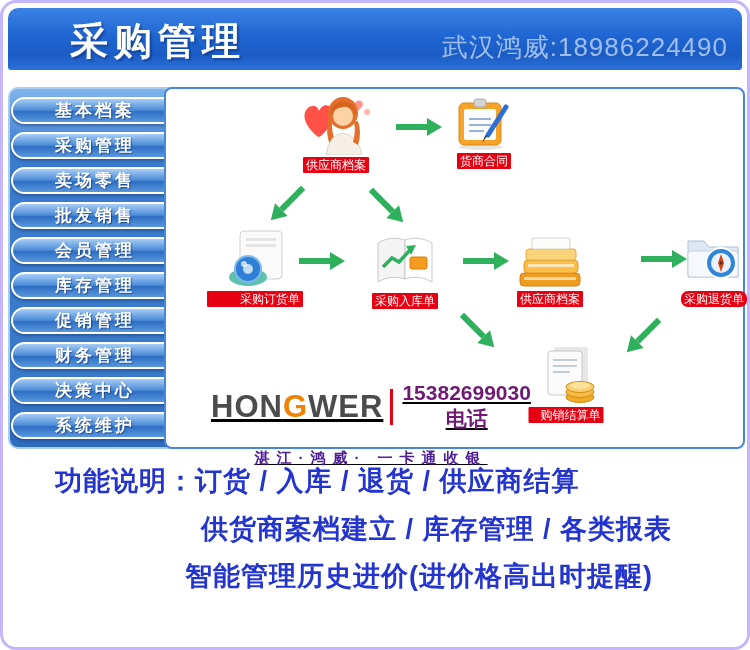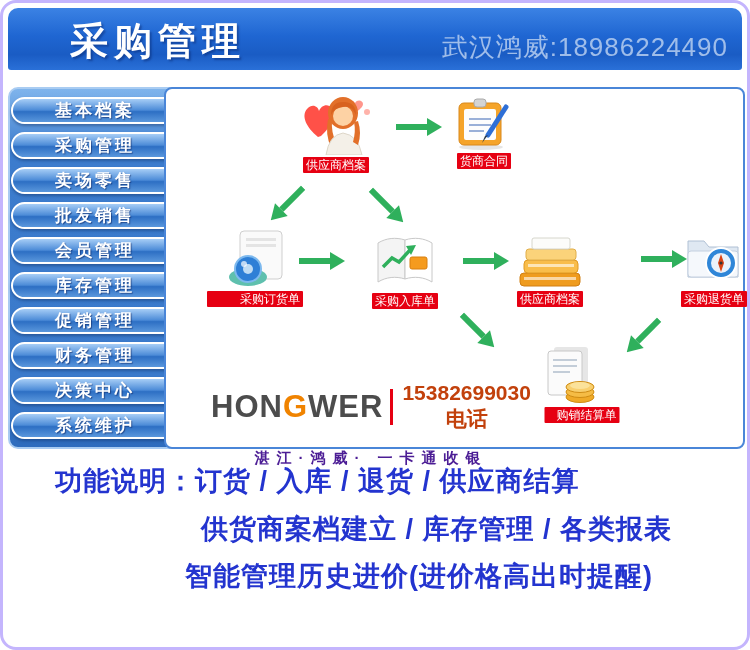--- a/index.html
+++ b/index.html
@@ -21,26 +21,26 @@
            text-shadow:1px 1px 1px rgba(0,20,80,.5);box-shadow:0 2px 3px rgba(10,40,90,.4);}
   
   .main{position:absolute;left:161px;top:84px;width:581px;height:362px;box-sizing:border-box;
         border:2px solid #4a86d8;border-radius:8px;background:#fff;text-align:center;}
   .node-icon{position:absolute;cursor:pointer;}
   .badge{position:absolute;transform:translateX(-50%);background:#e60012;color:#fff;font-size:12px;
          line-height:16px;padding:0 3px;white-space:nowrap;border-radius:1px;cursor:pointer;}
   .arrow{position:absolute;width:46px;height:20px;}
   .rot45{transform:rotate(45deg);} .rot135{transform:rotate(135deg);}
   
-  .logo{position:absolute;left:45px;top:292px;width:320px;}
+  .logo{position:absolute;left:45px;top:292px;width:320px;text-decoration:underline;}
   .logo-row{display:flex;align-items:center;}
   .brand{font-size:31px;font-weight:bold;color:#4c4c4c;letter-spacing:1px;}
   .brand-o{color:#f08300;}
   .logo-bar{display:inline-block;width:4px;height:36px;background:#e60012;margin:0 9px 0 7px;}
-  .logo-phone{font-size:21px;font-weight:bold;color:#c2410c;}
+  .logo-phone{font-size:21px;font-weight:bold;color:#701a75;}
   .logo-slogan{margin-top:16px;font-size:15px;font-weight:bold;color:#4c1d95;letter-spacing:7px;}
   
   .desc-line{position:absolute;font-size:27px;font-weight:bold;color:#2334cf;letter-spacing:1px;white-space:nowrap;}
   .d1{left:52px;top:460px;} .d2{left:198px;top:508px;} .d3{left:182px;top:555px;}
 </style>
 </head>
 <body>
 
 <div class="page">
 
@@ -149,22 +149,22 @@
         <ellipse cx="38" cy="42" rx="14" ry="5.5" fill="#f8cf6e" stroke="#cf8c14"></ellipse>
         <ellipse cx="38" cy="40.5" rx="10" ry="3.5" fill="#fbe29a"></ellipse>
       </svg>
     </div>
 
     <div class="badge" style="left:170px;top:68px;">供应商档案</div>
     <div class="badge" style="left:318px;top:64px;">货商合同</div>
     <div class="badge" style="left:89px;top:202px;padding-left:33px;">采购订货单</div>
     <div class="badge" style="left:239px;top:204px;">采购入库单</div>
     <div class="badge" style="left:384px;top:202px;">供应商档案</div>
-    <div class="badge" style="left:548px;top:202px;">采购退货单</div>
-    <div class="badge" style="left:416px;top:318px;padding-left:12px;">购销结算单</div>
+    <div class="badge" style="left:548px;top:202px;border-radius:7px;">采购退货单</div>
+    <div class="badge" style="left:400px;top:318px;padding-left:12px;">购销结算单</div>
 
     <div class="arrow" style="left:230px;top:28px;">
       <svg width="46" height="20" viewBox="0 0 46 20">
           <rect y="7" width="31" height="6" fill="#2fb05c"></rect>
           <polygon points="31,1 46,10 31,19" fill="#2fb05c"></polygon>
         </svg>
     </div>
     <div class="arrow rot135" style="left:98px;top:105px;">
       <svg width="46" height="20" viewBox="0 0 46 20">
           <rect y="7" width="31" height="6" fill="#2fb05c"></rect>

